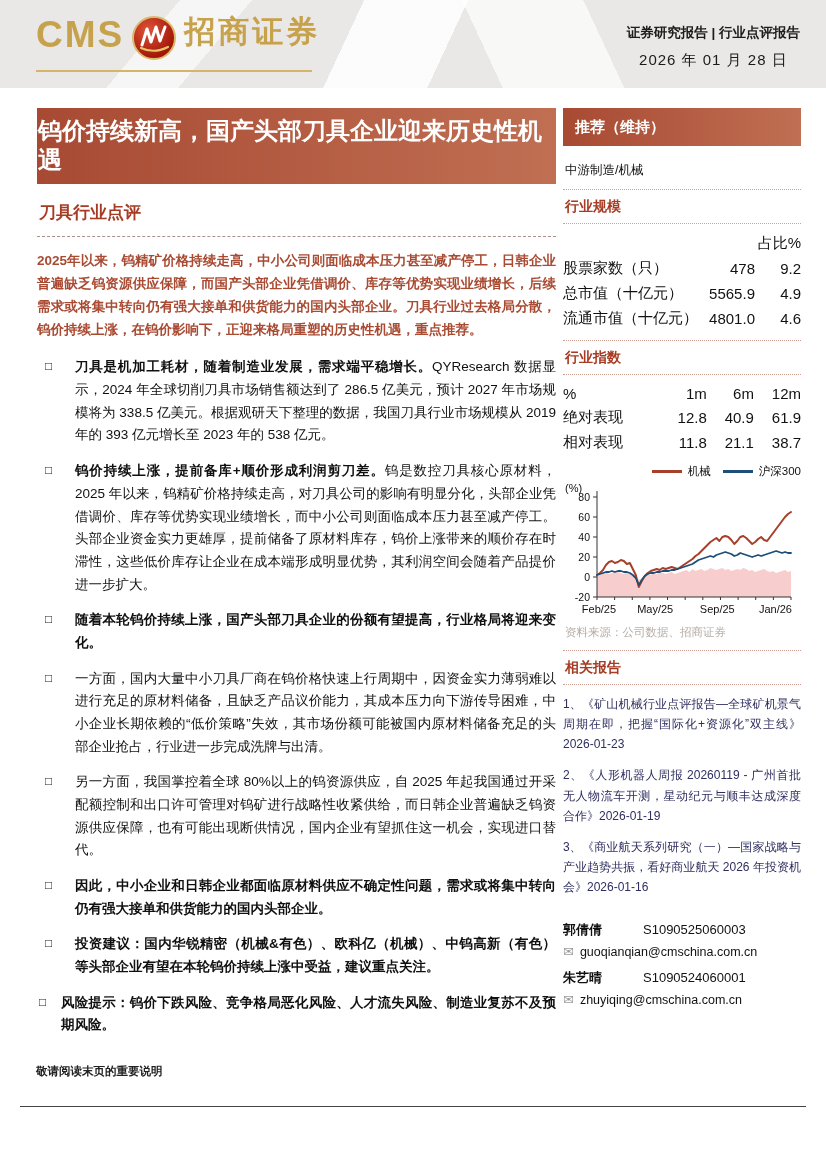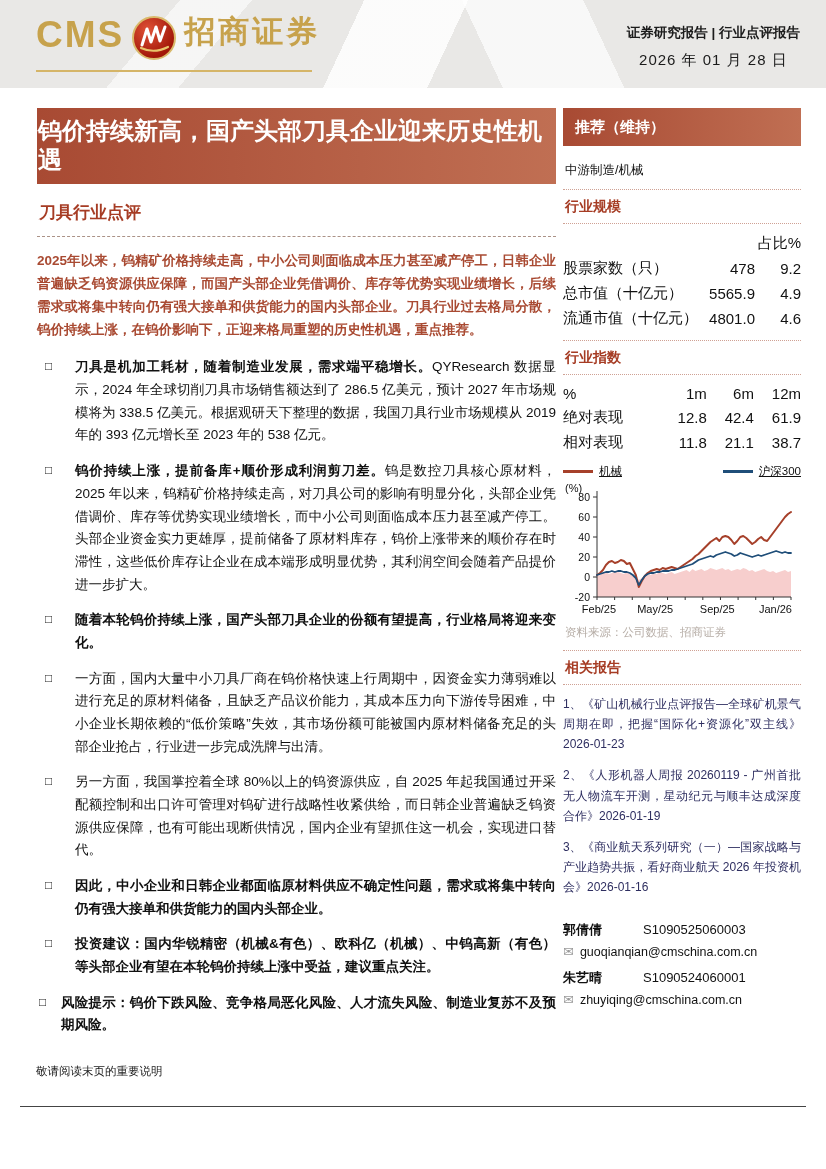--- a/index.html
+++ b/index.html
@@ -45,37 +45,37 @@
   .rating-bar{background:linear-gradient(90deg,#a84a33,#c06f53);color:#fff;font-weight:700;
     font-size:15px;padding:10px 12px;line-height:1.2;}
   .industry{font-size:12.5px;margin:16px 0 10px 2px;}
   .sb-header{color:#a63c24;font-weight:700;font-size:14px;padding:8px 2px 7px;
     border-top:1px dotted #cfa194;border-bottom:1px dotted #cfa194;}
   table.sb-table{width:100%;border-collapse:collapse;font-size:15px;margin:7px 0 9px;}
   table.sb-table td,table.sb-table th{padding:3px 0;font-weight:400;white-space:nowrap;}
   table.sb-table .num{text-align:right;}
   table.sb-table .lbl{text-align:left;}
   .chart-block{margin-top:6px;}
-  .legend{display:flex;justify-content:space-between;gap:26px;align-items:center;
-    font-size:11.5px;margin:4px 0 2px;text-decoration:underline;}
+  .legend{display:flex;justify-content:flex-end;gap:12px;align-items:center;
+    font-size:11.5px;margin:4px 0 2px;}
   .legend-item{display:flex;align-items:center;gap:6px;}
   .legend-swatch{display:inline-block;width:30px;height:3px;}
   .trend-svg{display:block;overflow:visible;}
   .source{color:#b6ada6;font-size:11.5px;margin:6px 0 10px 2px;}
   .reports{font-size:12px;line-height:1.68;color:#2e2e60;margin-top:9px;}
   .report-item{margin-bottom:11px;text-align:justify;}
   .analysts{margin-top:24px;font-size:13px;color:#111;}
   .analyst-row{display:flex;gap:14px;align-items:baseline;}
   .analyst-name{font-weight:700;min-width:66px;}
   .email-row{display:flex;align-items:center;gap:6px;font-size:12.5px;margin:5px 0 10px;}
   .email-icon{color:#9a9a9a;font-size:13px;}
 
   
   .footer-line{position:absolute;left:20px;top:1106px;width:786px;border-top:1px solid #444;}
-  .footer-text{position:absolute;left:36px;top:1064px;font-size:11.5px;color:#222;}
+  .footer-text{position:absolute;left:36px;top:1064px;font-size:11.5px;color:#222;font-weight:bold;}
 </style>
 </head>
 <body>
 
 <div class="page">
 
   <div class="header-band">
     <div class="logo">
       <span class="logo-cms">CMS</span>
       <span class="logo-emblem">
@@ -162,21 +162,21 @@
       <tbody>
           <tr>
         <td class="lbl">%</td>
         <td class="num">1m</td>
         <td class="num">6m</td>
         <td class="num">12m</td>
       </tr>
       <tr>
         <td class="lbl">绝对表现</td>
         <td class="num">12.8</td>
-        <td class="num">42.4</td>
+        <td class="num">40.9</td>
         <td class="num">61.9</td>
       </tr>
       <tr>
         <td class="lbl">相对表现</td>
         <td class="num">11.8</td>
         <td class="num">21.1</td>
         <td class="num">38.7</td>
       </tr>
     </tbody>
       </table>

